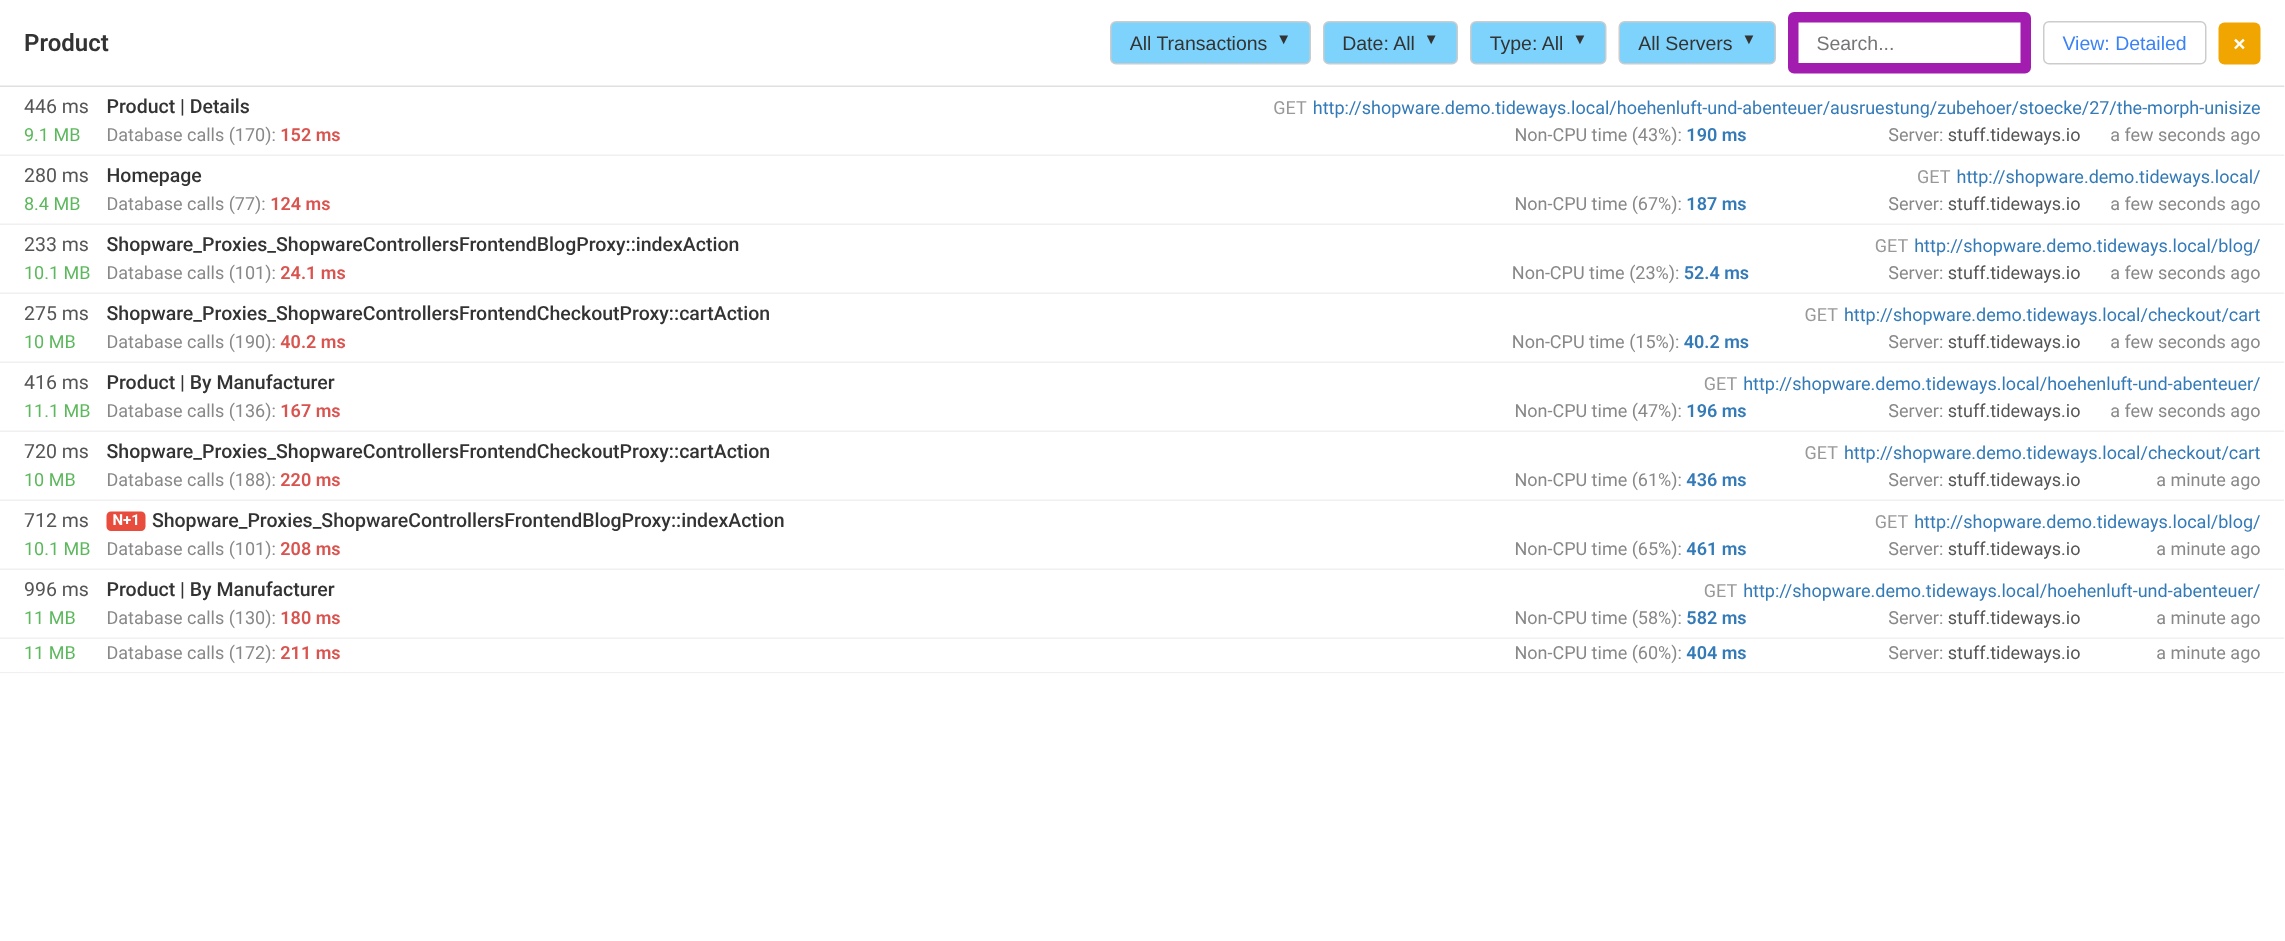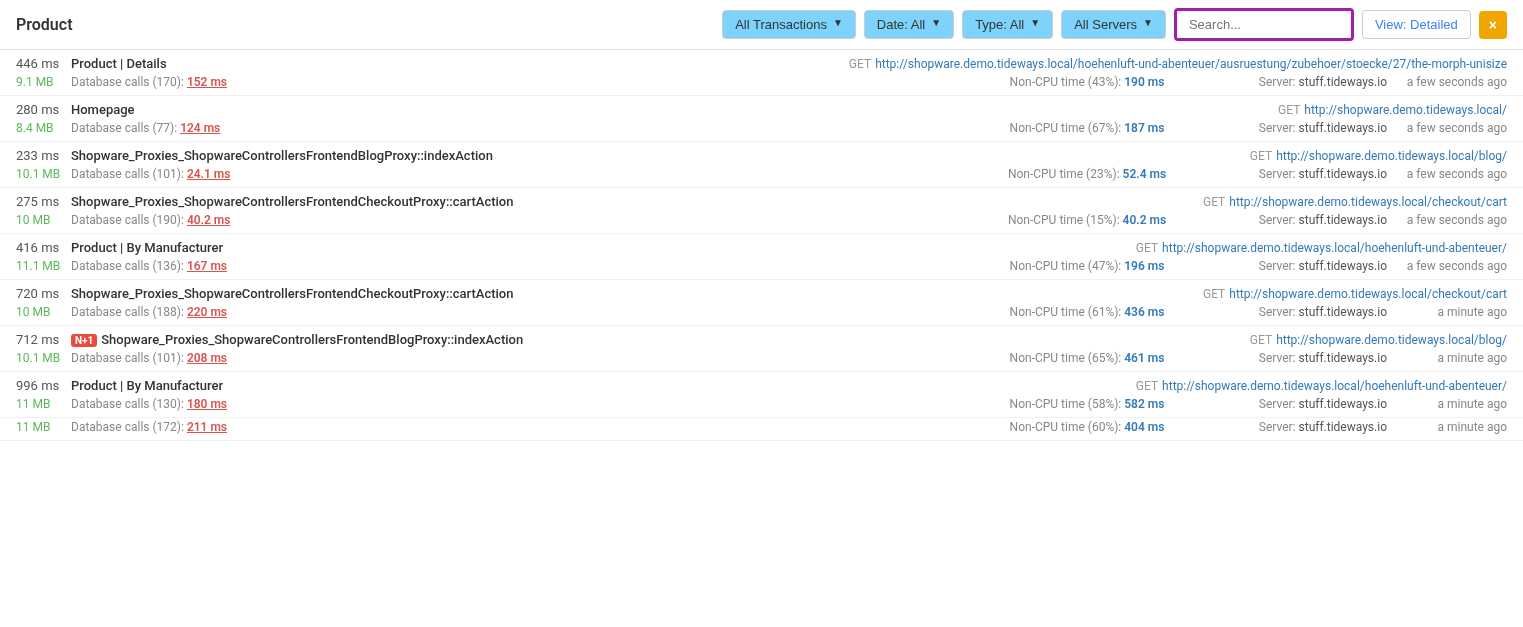--- a/index.html
+++ b/index.html
@@ -33,24 +33,24 @@
       border: 1px solid #ccc;
       background: #7dd3fc;
       border-radius: 4px;
       cursor: pointer;
       font-size: 13px;
       color: #333;
     }
 
     .search-input {
       padding: 6px 12px;
-      border: 3px solid #a21caf;
+      border: 7px solid #a21caf;
       border-radius: 4px;
       font-size: 13px;
-      width: 180px;
+      width: 162px;
       outline: none;
     }
 
     .btn-view {
       padding: 6px 12px;
       border: 1px solid #ccc;
       background: #fff;
       border-radius: 4px;
       cursor: pointer;
       font-size: 13px;
@@ -128,21 +128,20 @@
 
     .trace-db {
       font-size: 12px;
       color: #888;
       flex: 1;
     }
 
     .trace-db .db-time {
       color: #d9534f;
       font-weight: 600;
-      text-decoration: underline;
     }
 
     .trace-noncpu {
       font-size: 12px;
       color: #888;
       min-width: 200px;
       text-align: center;
     }
 
     .trace-noncpu .noncpu-time {

